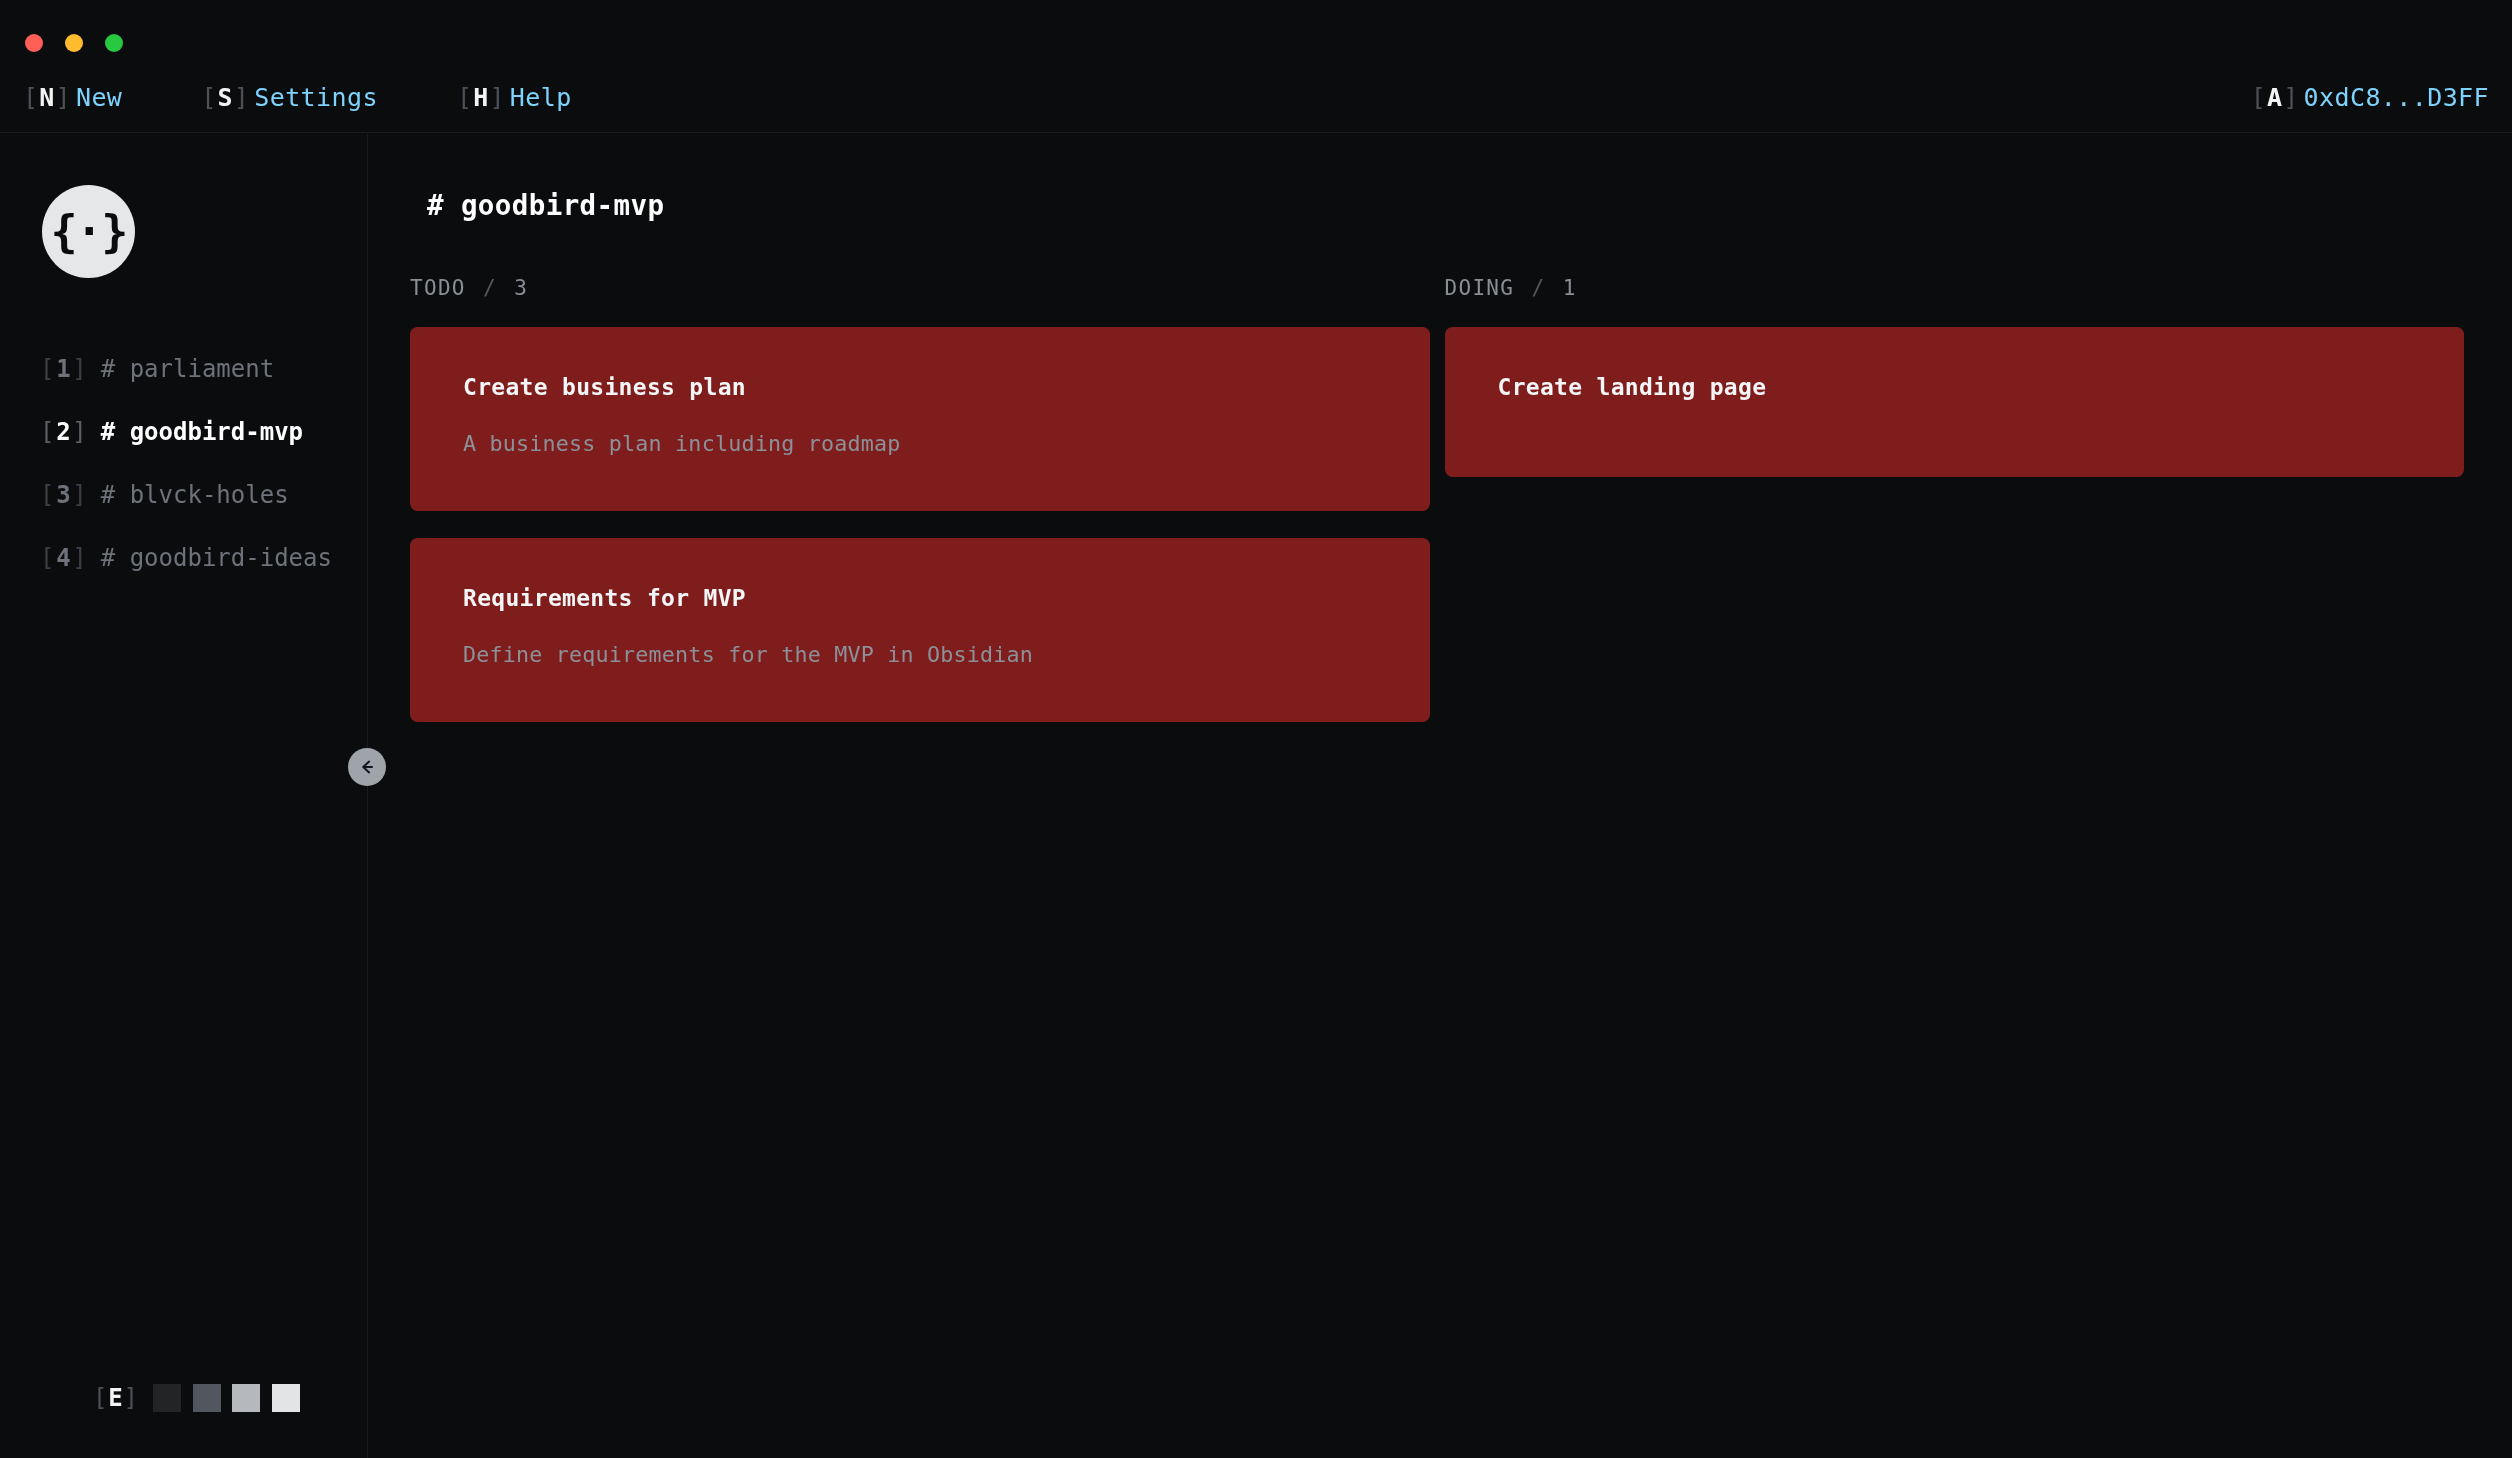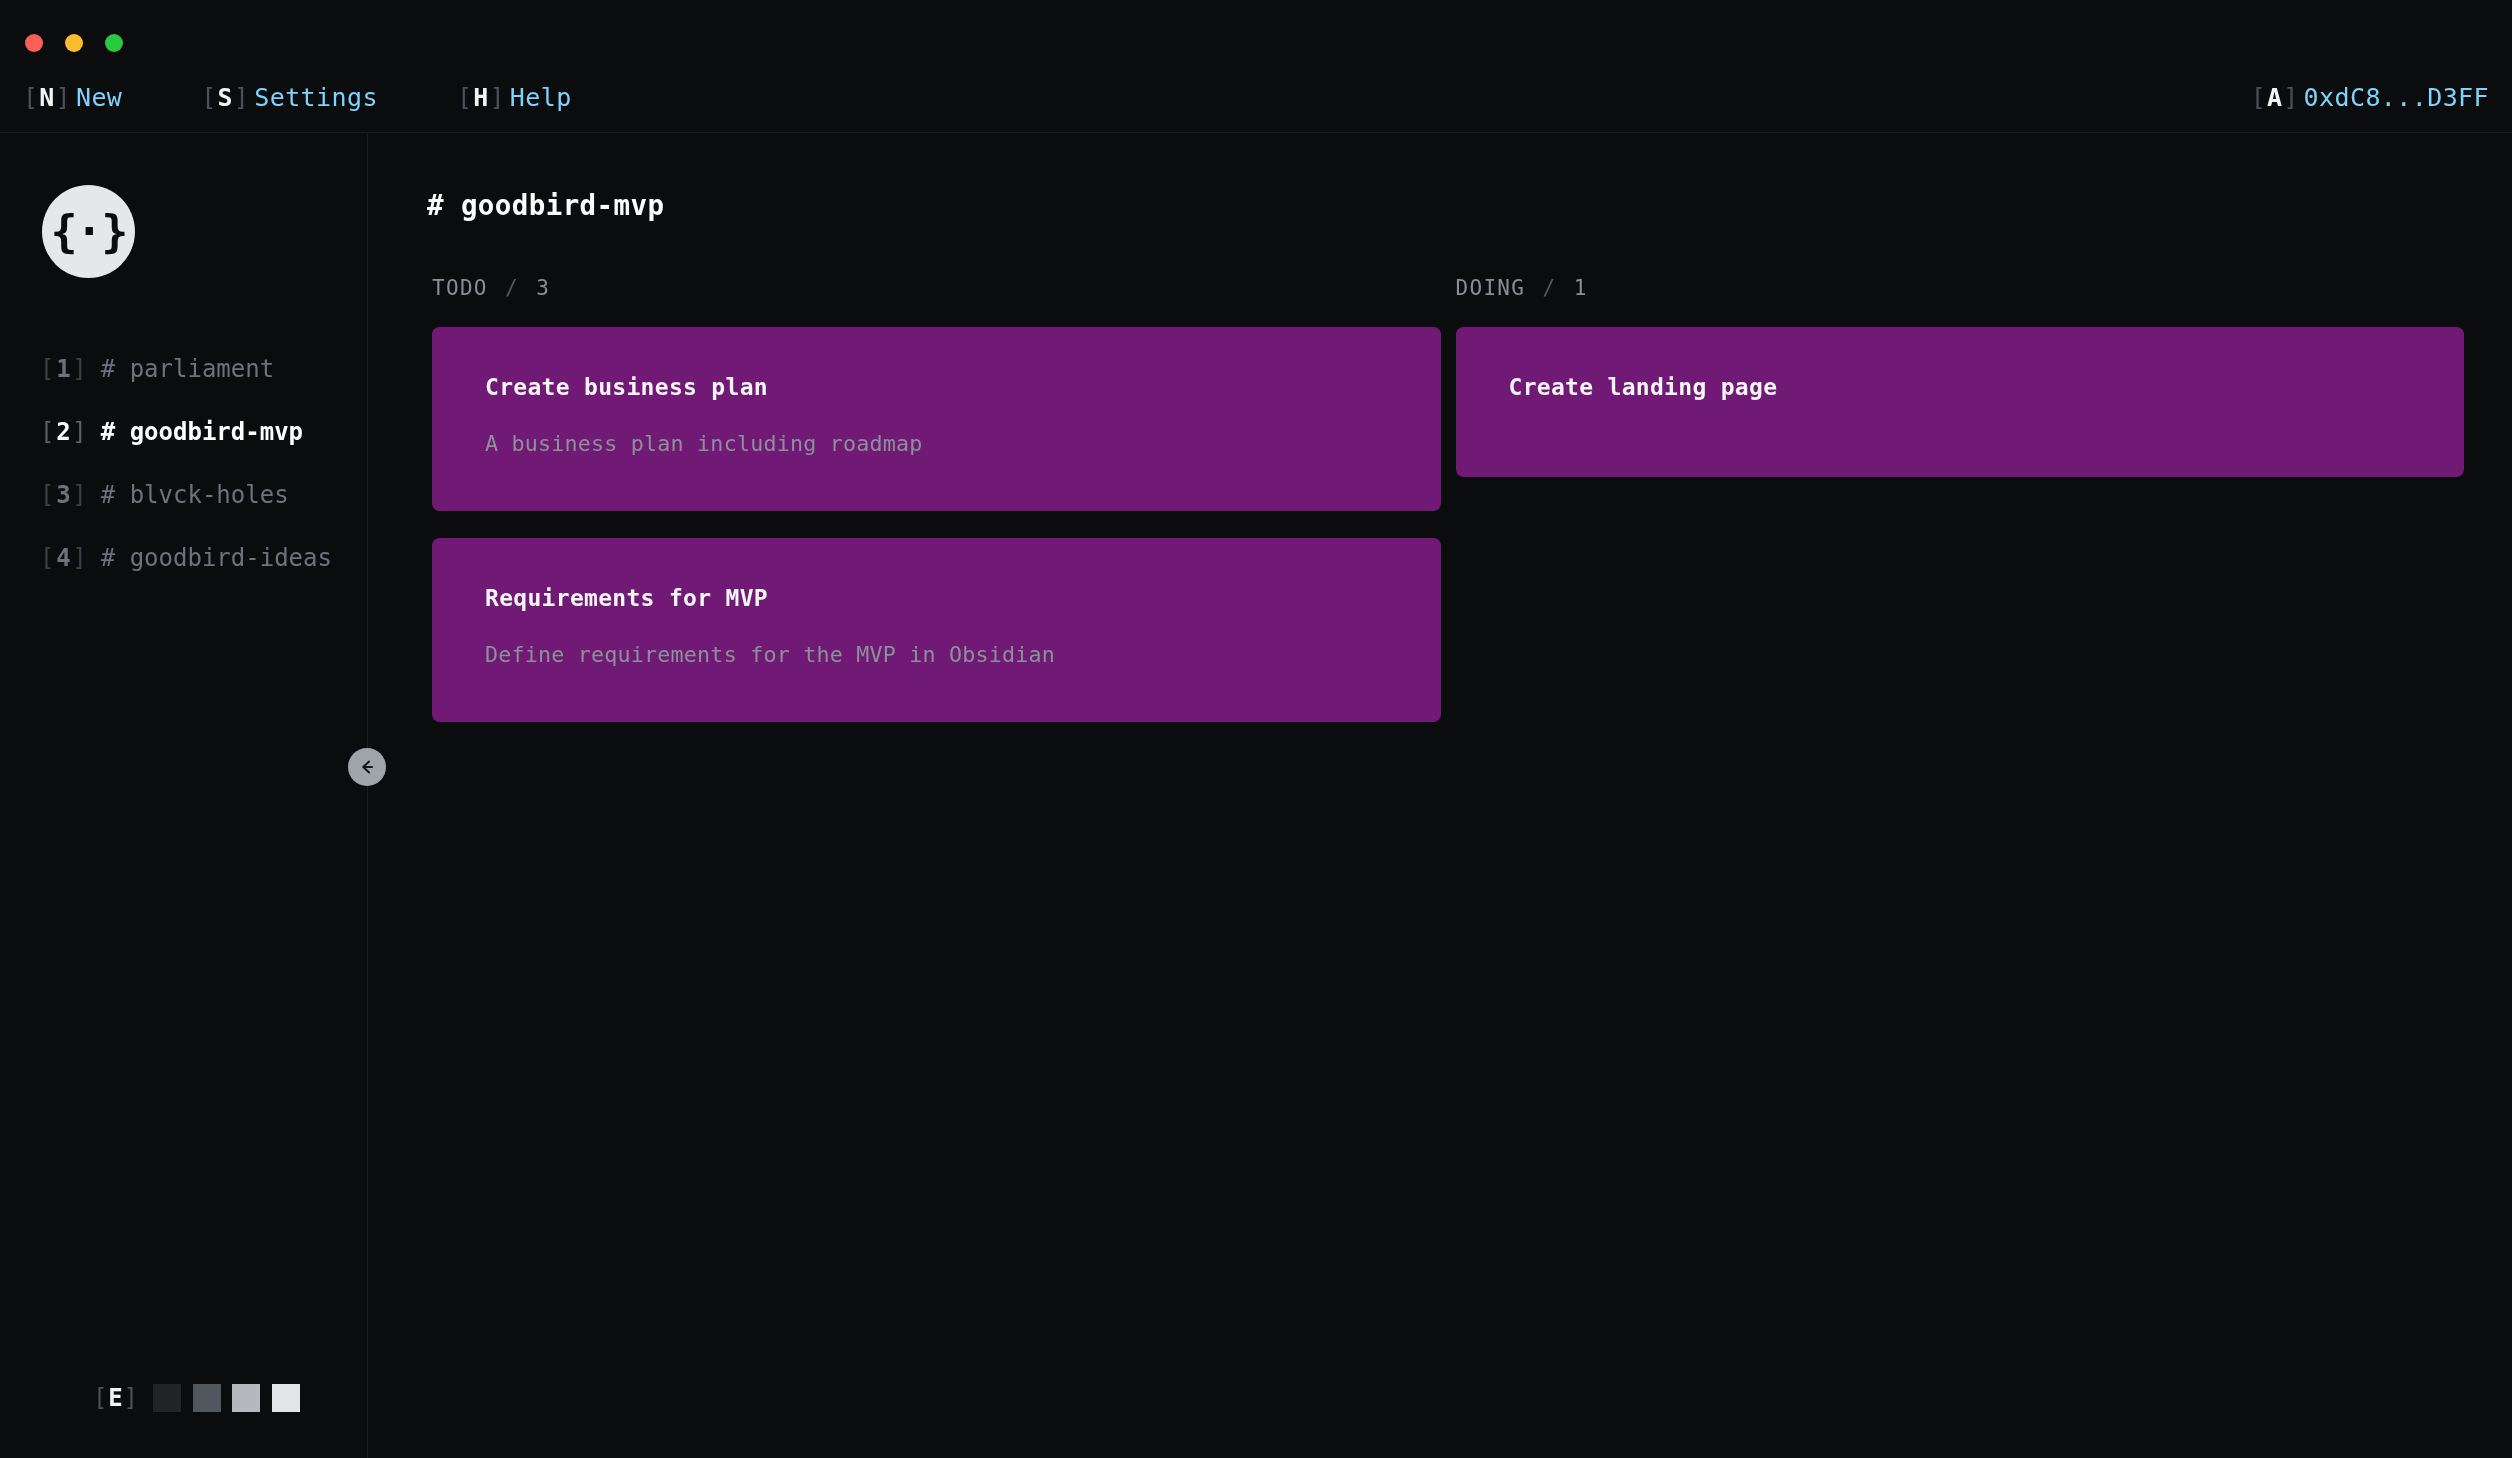--- a/index.html
+++ b/index.html
@@ -64,28 +64,28 @@
   .collapse-btn svg { display:block; }
 
   .theme-row { position:absolute; left:93px; bottom:46px; display:flex; align-items:center; gap:11.7px; }
   .theme-key { display:flex; align-items:baseline; font-size:24px; margin-right:3.3px; }
   .swatch { width:28px; height:28px; cursor:pointer; }
 
   
   .main { position:absolute; left:369px; top:134px; width:2143px; height:1324px; padding:0 48px; }
   .board-title { position:absolute; left:58px; top:55px; font-size:27.5px; font-weight:bold; color:#ffffff; letter-spacing:0.4px; }
 
-  .columns { position:absolute; left:63px; top:142px; right:48px; display:flex; gap:15px; }
+  .columns { position:absolute; left:41px; top:142px; right:48px; display:flex; gap:15px; }
   .column { flex:1 1 0; min-width:0; }
   .col-head { font-size:21px; color:#8a8e96; letter-spacing:1.3px; margin-bottom:27px; white-space:nowrap; }
   .col-head .slash { color:#55585f; margin:0 3.3px; }
 
   .cards { display:flex; flex-direction:column; gap:27.5px; }
   .card {
-    background:#701a75; border-radius:7.5px;
+    background:#7f1d1d; border-radius:7.5px;
     padding:47px 53px 50px 53px;
     cursor:pointer;
   }
   .card-title { font-size:23px; font-weight:bold; color:#f4f5f6; letter-spacing:0.3px; margin-bottom:27px; }
   .card-desc { font-size:21.7px; color:#8c9098; line-height:1.55; letter-spacing:0.2px; }
 </style>
 </head>
 <body>
 
 <div class="app">

